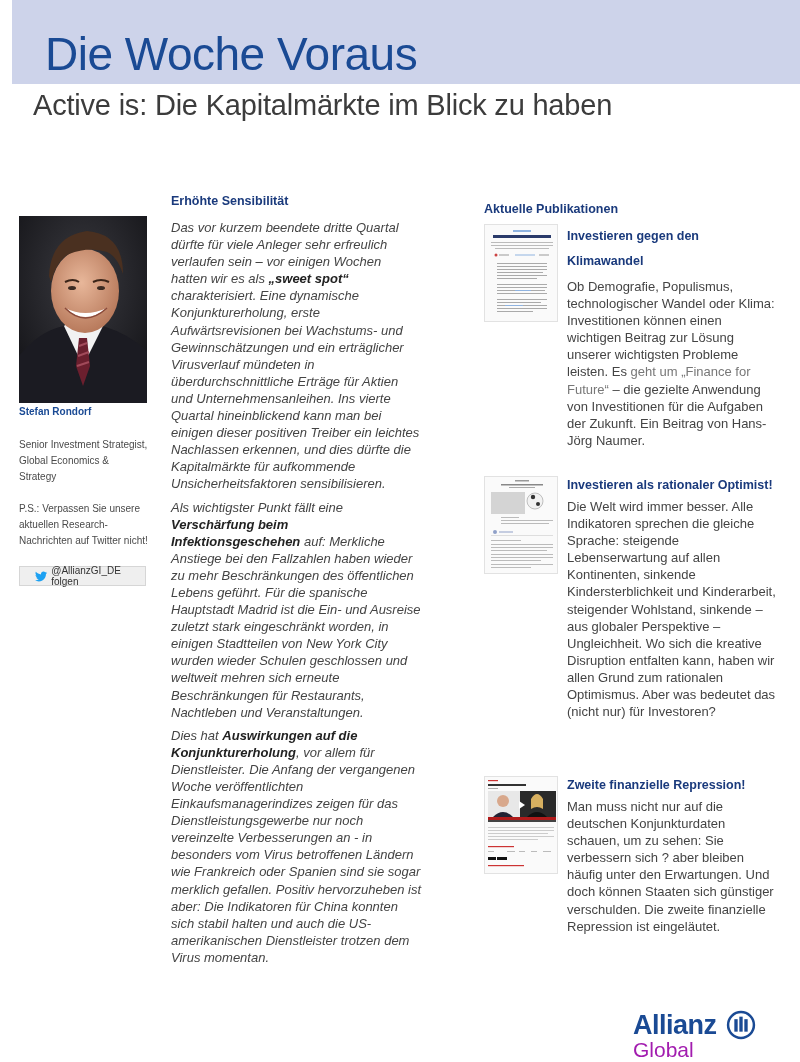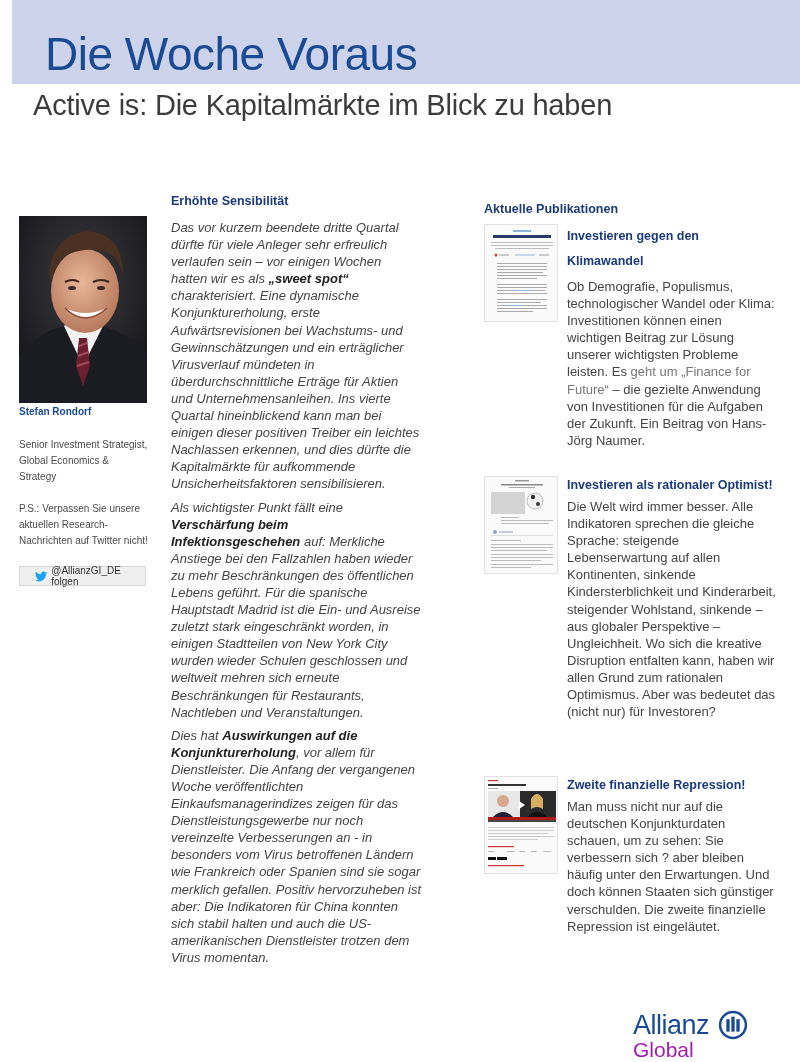--- a/index.html
+++ b/index.html
@@ -28,21 +28,21 @@
     .pub-head { font-size: 12.5px; font-weight: bold; color: #1a3a7c; line-height: 18px; }
     .pub { position: absolute; left: 0; width: 300px; }
     .thumb { position: absolute; left: 0; top: 0; width: 74px; height: 98px; background: #fafafa; border: 1px solid #e2e2e2; overflow: hidden; }
     .pub-body { position: absolute; left: 83px; top: 0; width: 210px; }
     .pub-title { font-size: 12.5px; font-weight: bold; color: #1a3a7c; line-height: 25px; cursor: pointer; }
     .pub-title.single { line-height: 18px; }
     .pub-text { margin-top: 4px; font-size: 13px; line-height: 17.1px; color: #444; }
     .pub-text .link { color: #777; }
 
     .logo { position: absolute; left: 633px; top: 1010px; width: 150px; height: 52px; font-family: "Liberation Sans", sans-serif; }
-    .logo-main { font-size: 27px; font-weight: normal; color: #1a4a94; line-height: 30px; display: flex; align-items: center; letter-spacing: -0.5px; }
+    .logo-main { font-size: 27px; font-weight: bold; color: #1a4a94; line-height: 30px; display: flex; align-items: center; letter-spacing: -0.5px; }
     .logo-sub { font-size: 21px; color: #a21caf; line-height: 20px; }
   </style>
 </head>
 <body>
 
 <div class="banner">
   <div class="banner-title">Die Woche Voraus</div>
 </div>
 <div class="subtitle">Active is: Die Kapitalmärkte im Blick zu haben</div>
 

